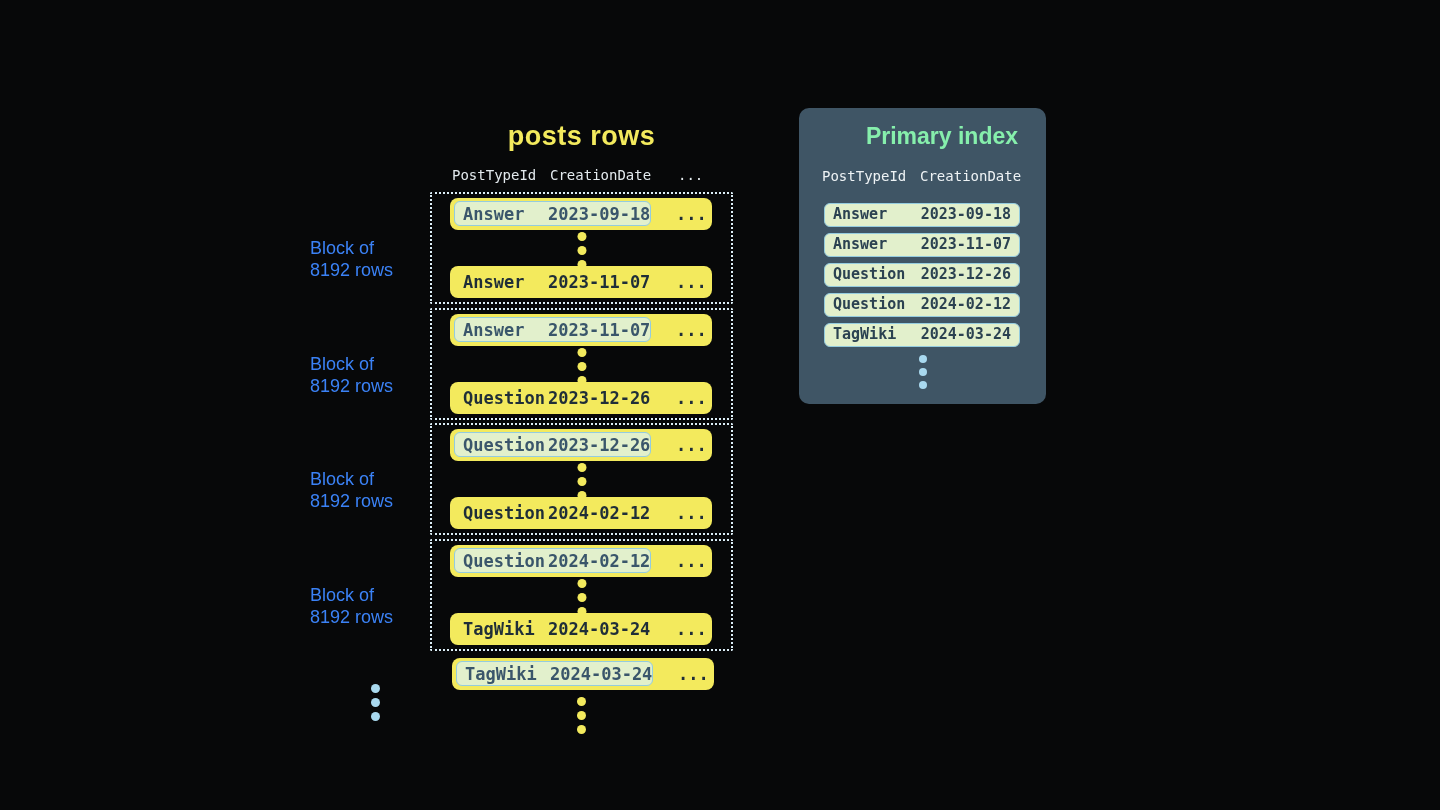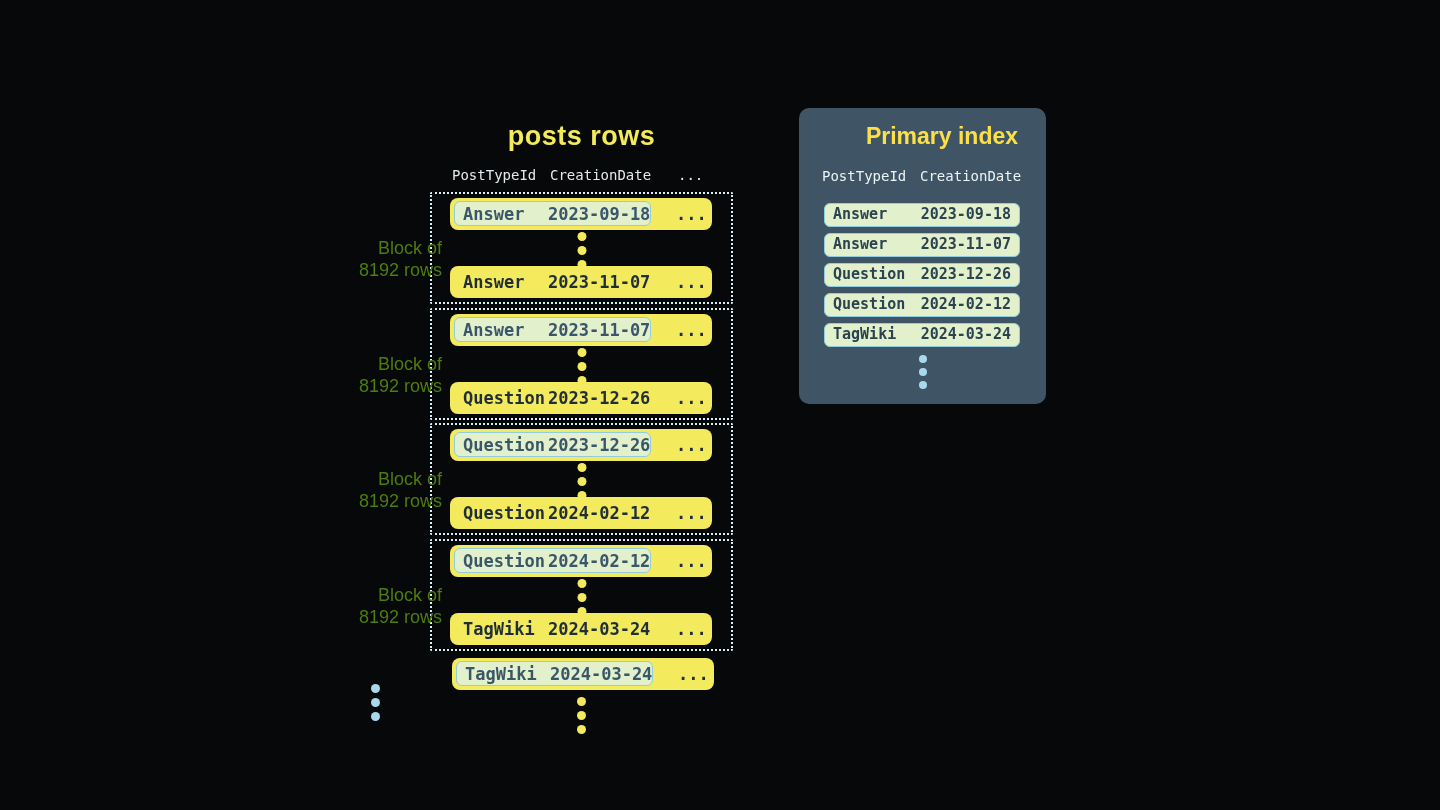--- a/index.html
+++ b/index.html
@@ -36,22 +36,22 @@
     border: 2px dotted #dceef7;
     border-radius: 2px;
   }
   .block-1 { top: 192px; }
   .block-2 { top: 308px; }
   .block-3 { top: 423px; }
   .block-4 { top: 539px; }
 
   .block-label {
     left: 310px; width: 132px;
-    text-align: right;
-    color: #4d7c0f;
+    text-align: left;
+    color: #3b82f6;
     font: 400 18px/22px "Liberation Sans", sans-serif;
   }
   .label-1 { top: 237px; }
   .label-2 { top: 353px; }
   .label-3 { top: 468px; }
   .label-4 { top: 584px; }
   .block-label span { display: block; }
 
   .row {
     position: absolute;
@@ -98,21 +98,21 @@
   .panel {
     left: 799px; top: 108px; width: 247px; height: 296px;
     background: #3f5565;
     border-radius: 10px;
   }
   .panel-title {
     position: absolute;
     top: 15px; left: 0; width: 100%;
     text-align: center;
     font: 600 23px "Liberation Sans", sans-serif;
-    color: #fde047;
+    color: #86efac;
     padding-left: 39px;
   }
   .panel-headers {
     position: absolute;
     top: 60px; left: 23px; width: 200px;
     color: #eef3f5;
     font: 500 14px "DejaVu Sans Mono", monospace;
   }
   .panel-headers .h-type { position: absolute; left: 0; }
   .panel-headers .h-date { position: absolute; left: 98px; }

